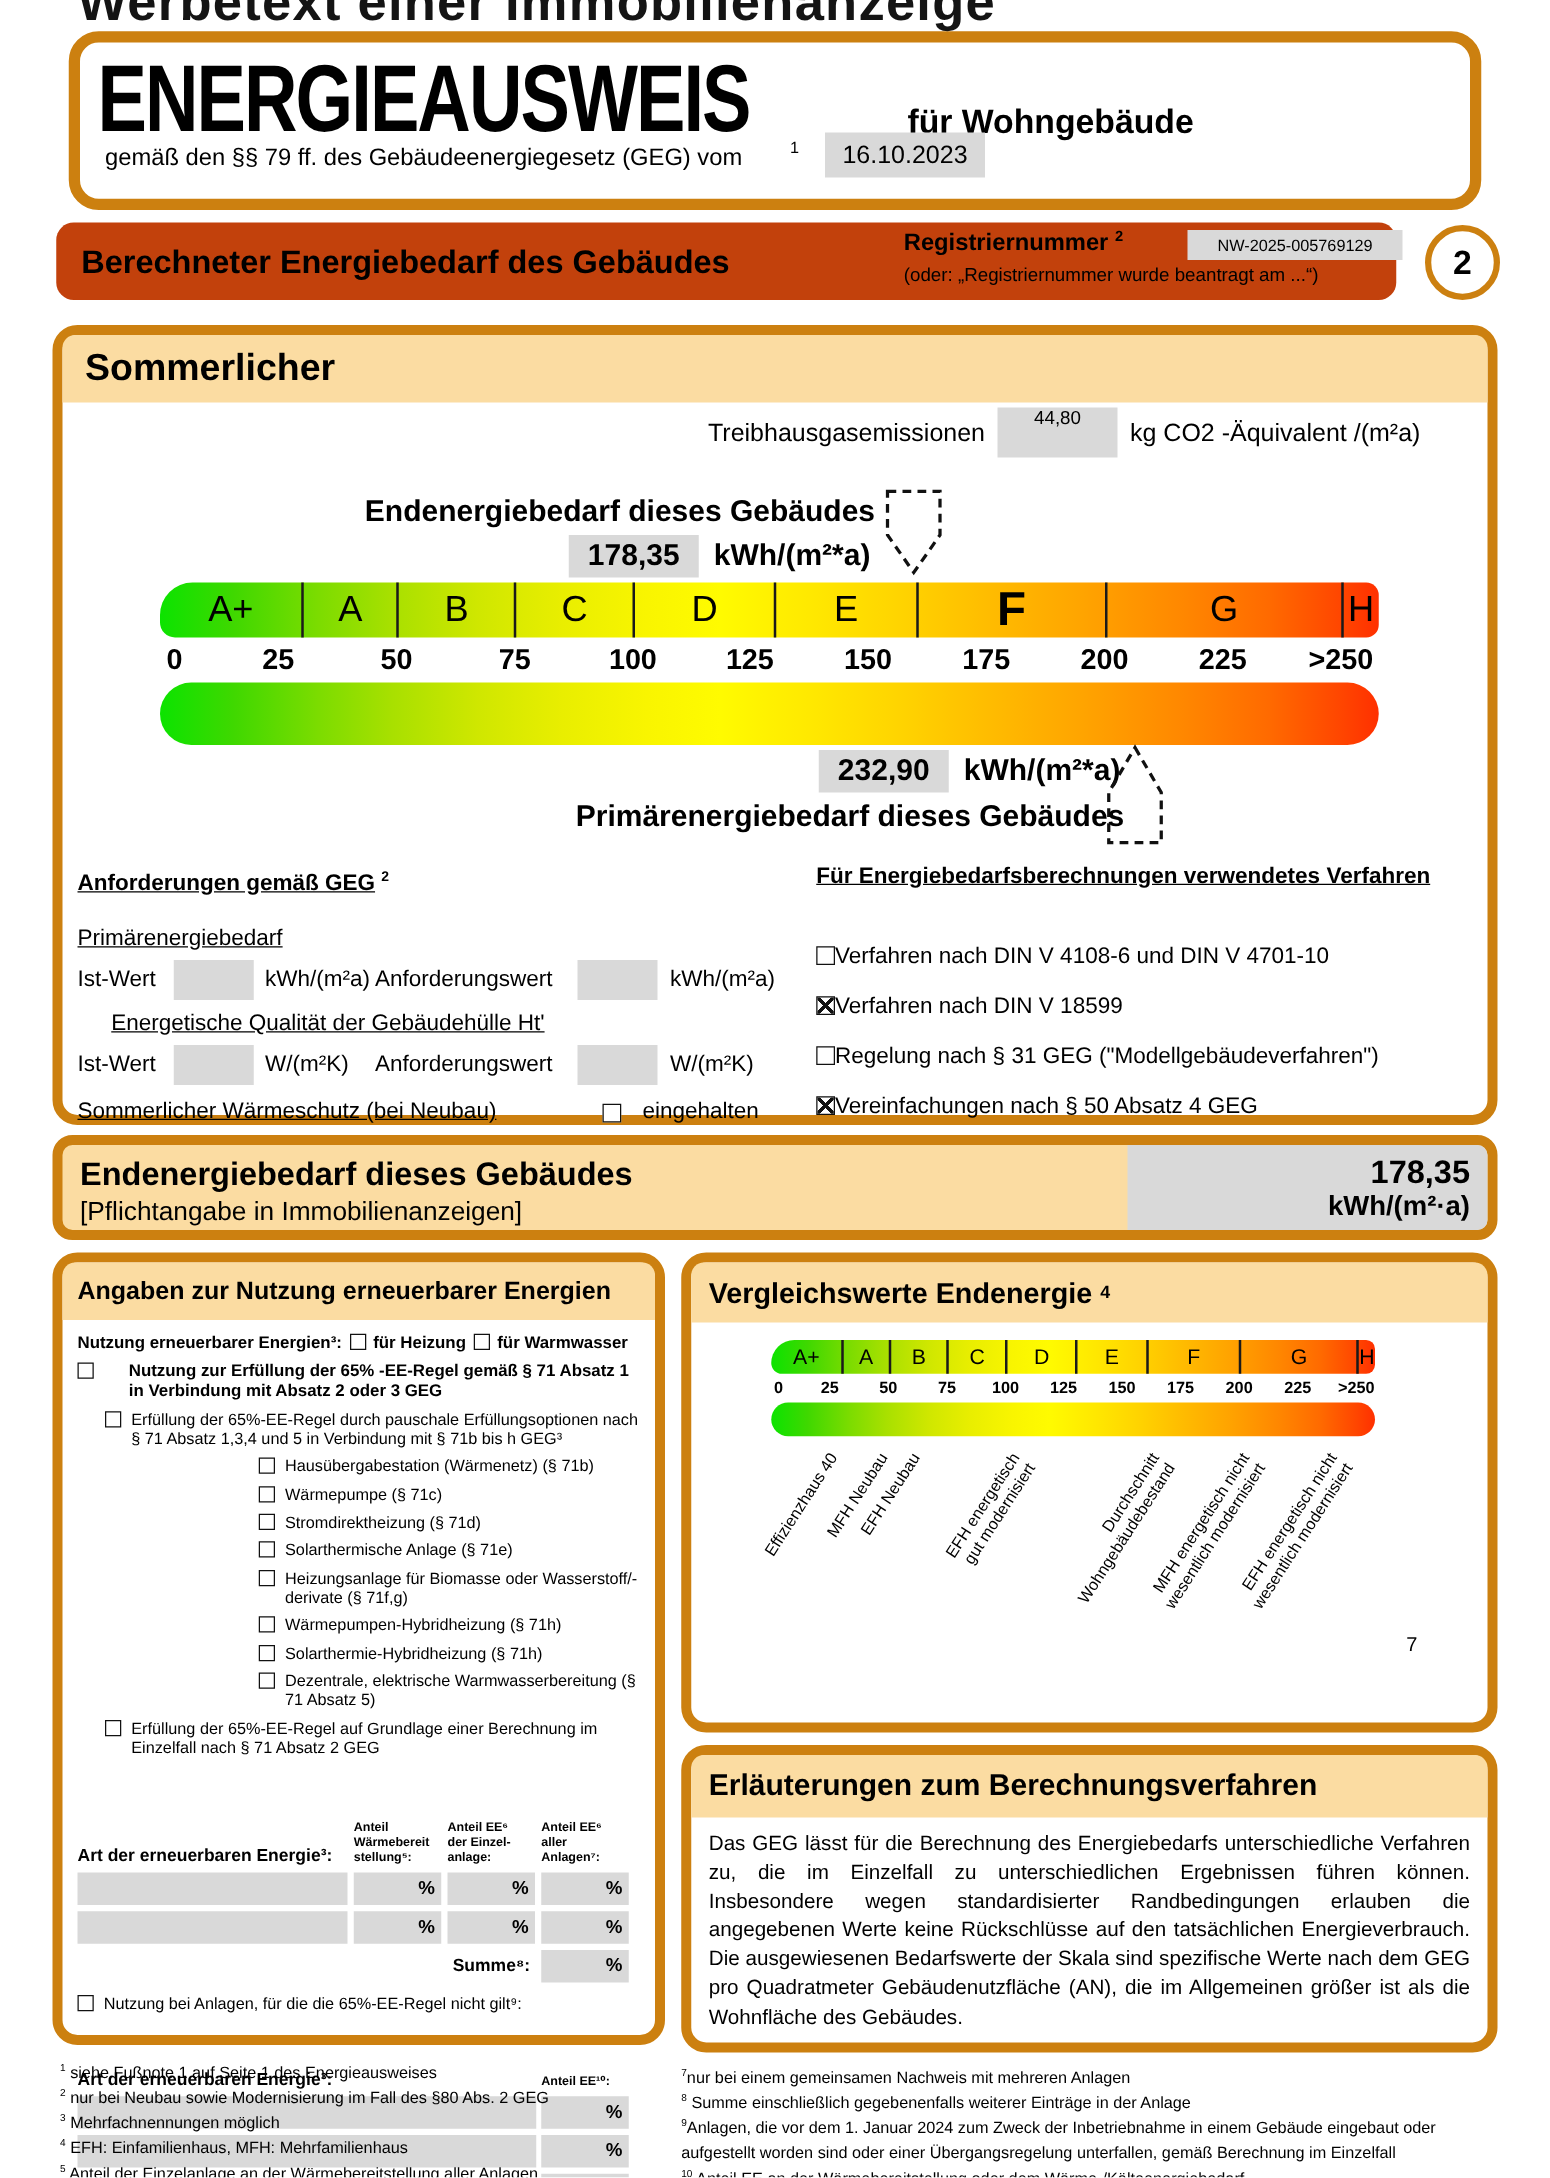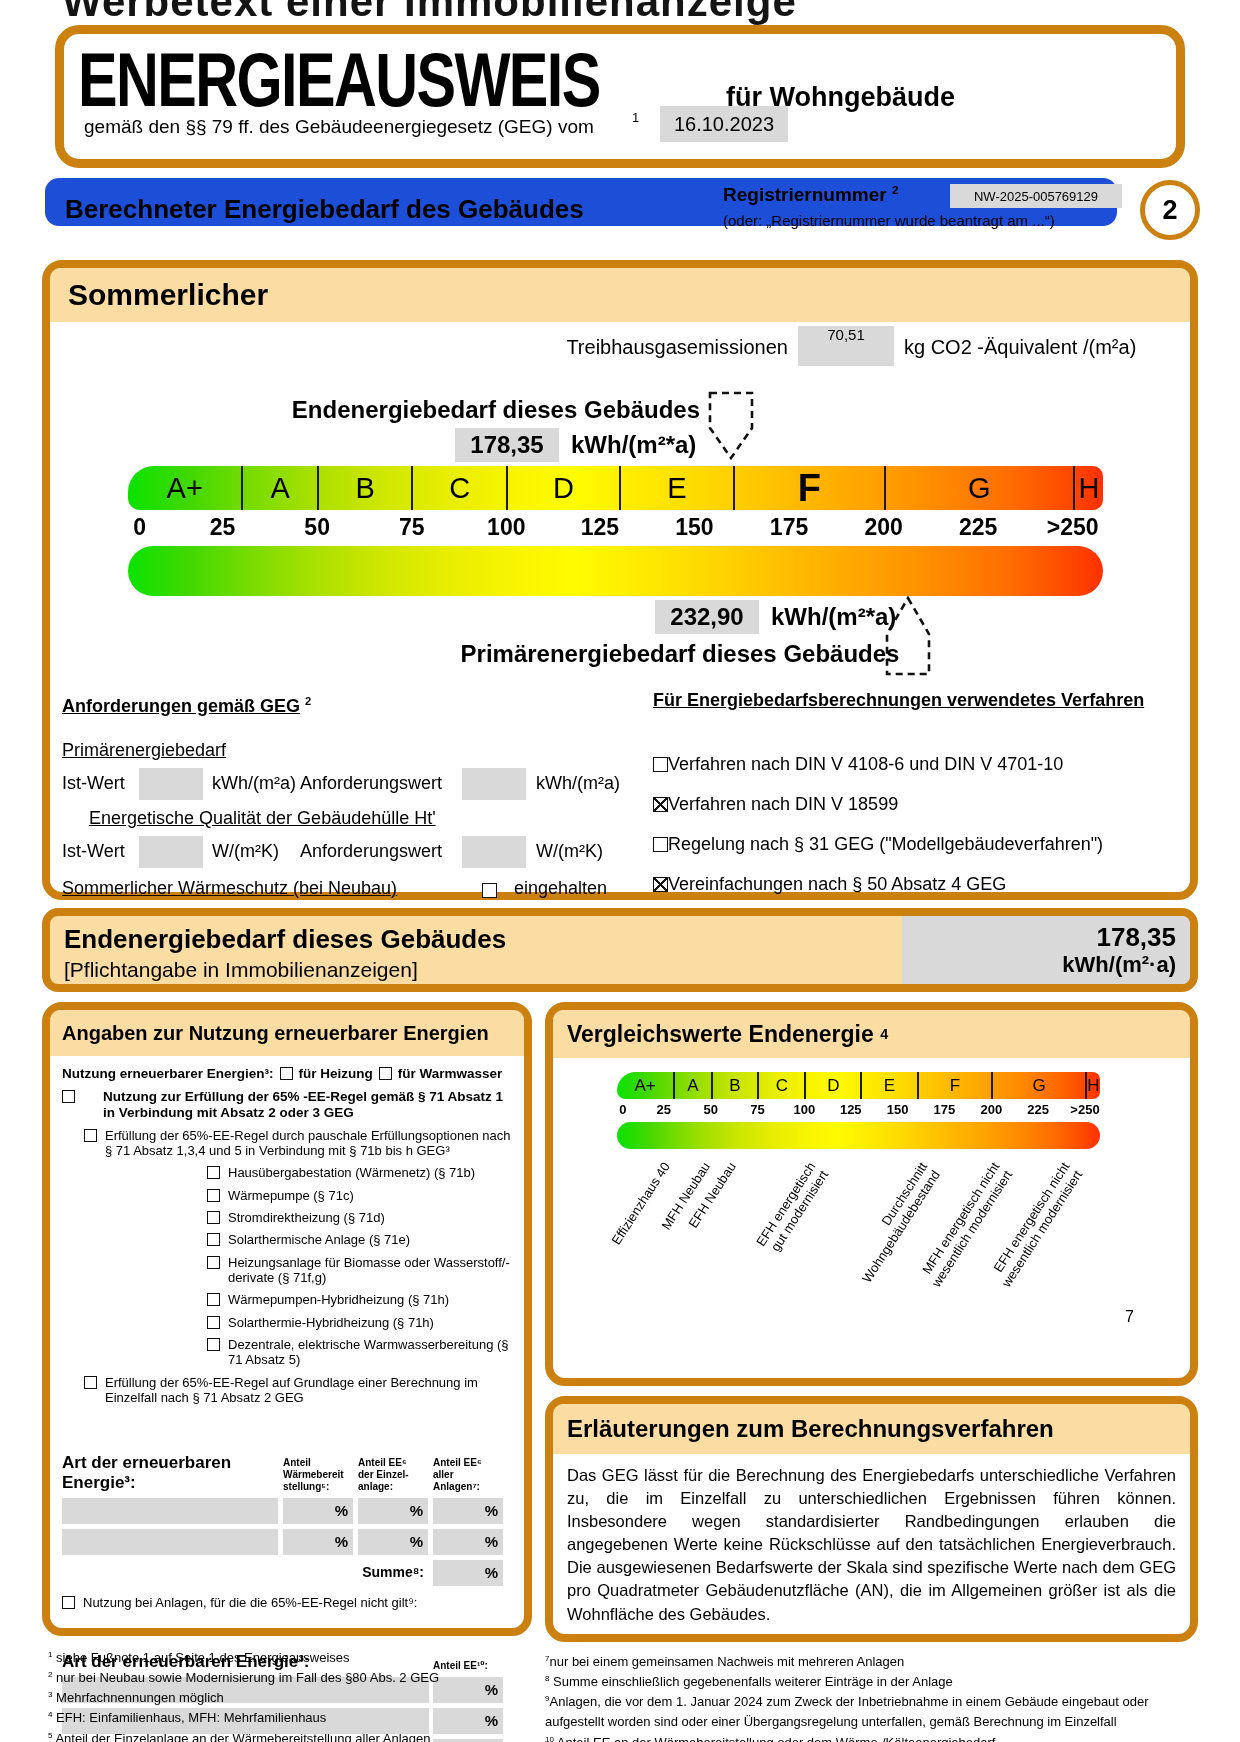--- a/index.html
+++ b/index.html
@@ -21,21 +21,21 @@
   #header-box{left:55px;top:25px;width:1130px;height:143px;border-width:9px;border-radius:24px;z-index:10;}
   #title{position:absolute;left:14px;top:2px;font-size:76px;font-weight:bold;transform:scaleX(.78);
          transform-origin:0 0;white-space:nowrap;letter-spacing:-2px;}
   #title-suffix{position:absolute;left:662px;top:48px;font-size:27px;font-weight:bold;}
   #law-line{position:absolute;left:20px;top:82px;font-size:19px;}
   #law-sup{position:absolute;left:568px;top:76px;font-size:13px;}
   #date-box{position:absolute;left:596px;top:72px;width:128px;height:36px;background:#d9d9d9;
             font-size:20px;display:flex;align-items:center;justify-content:center;}
 
   
-  #band2{position:absolute;left:45px;top:178px;width:1072px;height:48px;background:#1d4ed8;border-radius:14px;}
+  #band2{position:absolute;left:45px;top:178px;width:1072px;height:62px;background:#c2410c;border-radius:14px;}
   #band2-title{position:absolute;left:20px;top:16px;font-size:26px;font-weight:bold;}
   #band2-reg{position:absolute;left:678px;top:6px;font-size:19px;font-weight:bold;}
   #reg-box{position:absolute;left:905px;top:6px;width:172px;height:24px;background:#d9d9d9;font-size:13px;
            display:flex;align-items:center;justify-content:center;}
   #band2-note{position:absolute;left:678px;top:34px;font-size:15px;}
   #page-circle{position:absolute;left:1140px;top:180px;width:50px;height:50px;border:5px solid #cc8010;
                border-radius:50%;background:#fff;display:flex;align-items:center;justify-content:center;
                font-size:27px;font-weight:bold;}
 
   
@@ -116,21 +116,21 @@
   #ee-panel{left:42px;top:1002px;width:490px;height:634px;}
   #ee-strip{height:46px;font-size:20px;font-weight:bold;padding:0 12px;}
   #ee-body{padding:8px 12px 0 12px;font-size:13px;line-height:1.18;}
   .crow{display:flex;gap:8px;margin-top:7px;align-items:flex-start;}
   .ind1{margin-left:22px;}
   .ind2{margin-left:101px;padding-left:44px;}
   #usage-row{display:flex;gap:6px;align-items:center;margin-top:2px;font-weight:bold;font-size:13.5px;}
   #usage-row .cb{margin-top:0;}
   .t1{display:grid;grid-template-columns:216px 70px 70px 70px;gap:5px 5px;margin-top:4px;}
   .t2{display:grid;grid-template-columns:367px 70px;gap:5px 4px;margin-top:2px;}
-  .th0{font-weight:bold;font-size:17px;align-self:end;}
+  .th0{font-weight:bold;font-size:14px;align-self:end;}
   .thc{font-weight:bold;font-size:10px;white-space:pre-line;align-self:end;margin-top:48px;}
   .gcell{background:#d9d9d9;height:26px;}
   .pcell{background:#d9d9d9;height:26px;display:flex;align-items:center;justify-content:flex-end;
          padding-right:5px;font-weight:bold;font-size:15px;box-sizing:border-box;}
   .sumlab{grid-column:1/4;align-self:center;text-align:right;font-weight:bold;font-size:14px;padding-right:4px;}
   .sumlab2{align-self:center;text-align:right;font-weight:bold;font-size:14px;padding-right:4px;}
 
   
   #vg-panel{left:545px;top:1002px;width:653px;height:384px;}
   #vg-strip{height:48px;font-size:23px;font-weight:bold;padding:0 14px;}
@@ -175,21 +175,21 @@
     <div id="band2-reg"><span>Registriernummer</span> <sup>2</sup></div>
     <div id="reg-box">NW-2025-005769129</div>
     <div id="band2-note">(oder: „Registriernummer wurde beantragt am ...“)</div>
   </div>
   <div id="page-circle">2</div>
 
   <div class="panel" id="eb-panel">
     <div class="strip" id="eb-strip">Sommerlicher</div>
 
     <div id="ghg-label">Treibhausgasemissionen</div>
-    <div id="ghg-box">70,51</div>
+    <div id="ghg-box">44,80</div>
     <div id="ghg-unit">kg CO2 -Äquivalent /(m²a)</div>
 
     <div id="end-heading">Endenergiebedarf dieses Gebäudes</div>
     <div id="arrow-down">
       <svg width="52" height="72" viewBox="0 0 52 72">
           <polygon points="5,3 47,3 47,38 26,68 5,38" fill="none" stroke="#111" stroke-width="2.6" stroke-dasharray="7 5"></polygon>
         </svg>
     </div>
     <div id="end-value-row">
       <span class="val-box">178,35</span>

